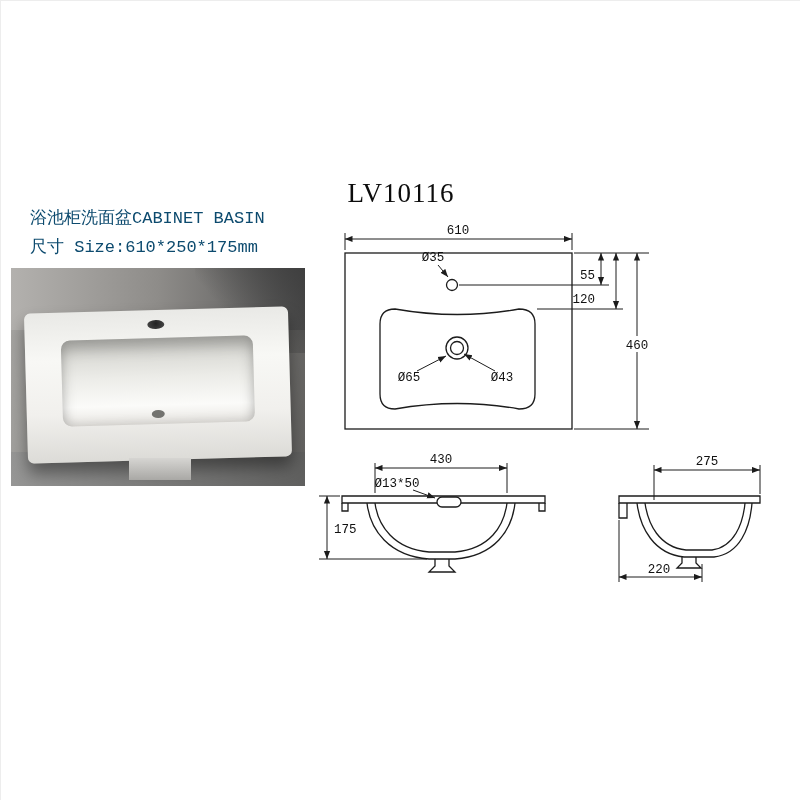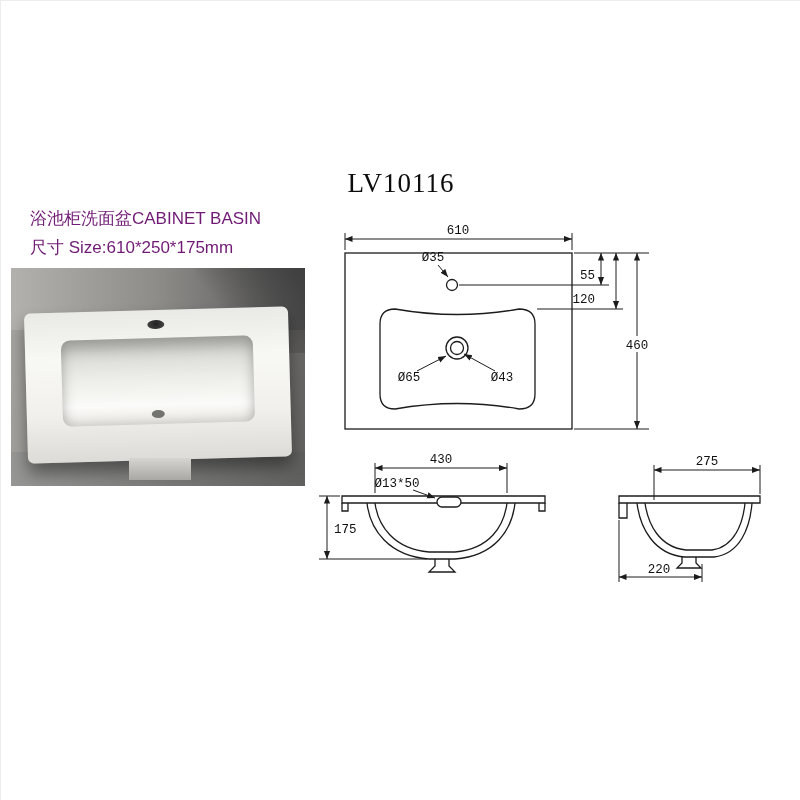--- a/index.html
+++ b/index.html
@@ -1,22 +1,22 @@
 <!DOCTYPE html>
 <html><head>
 <meta charset="utf-8">
 <style>
   html,body{margin:0;padding:0;background:#e8e8e8;}
   .canvas{position:relative;width:800px;height:800px;margin:0 auto;background:#ffffff;border:1px solid #ededed;overflow:hidden;font-family:"Liberation Sans",sans-serif;}
 
-  .title{position:absolute;left:0;top:167px;width:100%;text-align:center;
+  .title{position:absolute;left:0;top:177px;width:100%;text-align:center;
          font-family:"Liberation Serif",serif;font-size:27px;color:#0c0c0c;letter-spacing:1px;}
 
-  .info{position:absolute;left:29px;top:203px;font-family:Liberation Sans, sans-serif;
-        font-size:17px;line-height:29px;color:#701a75;white-space:nowrap;}
+  .info{position:absolute;left:29px;top:203px;font-family:Liberation Mono, monospace;
+        font-size:17px;line-height:29px;color:#0c4a6e;white-space:nowrap;}
 
   
   .photo{position:absolute;left:10px;top:267px;width:294px;height:218px;overflow:hidden;
          background:linear-gradient(100deg,#a8a7a4,#7d7c79 55%,#636260);}
   .photo-wall{position:absolute;left:0;top:0;width:100%;height:62px;
          background:linear-gradient(90deg,#b3b1ae,#8e8c89 50%,#525252);}
   .photo-corner{position:absolute;right:0;top:0;width:110px;height:85px;
          background:linear-gradient(230deg,#3f3f3f,rgba(70,70,70,0) 65%);}
   .photo-floor{position:absolute;left:0;bottom:0;width:100%;height:34px;
          background:linear-gradient(90deg,#969695,#5f5f5e);}

